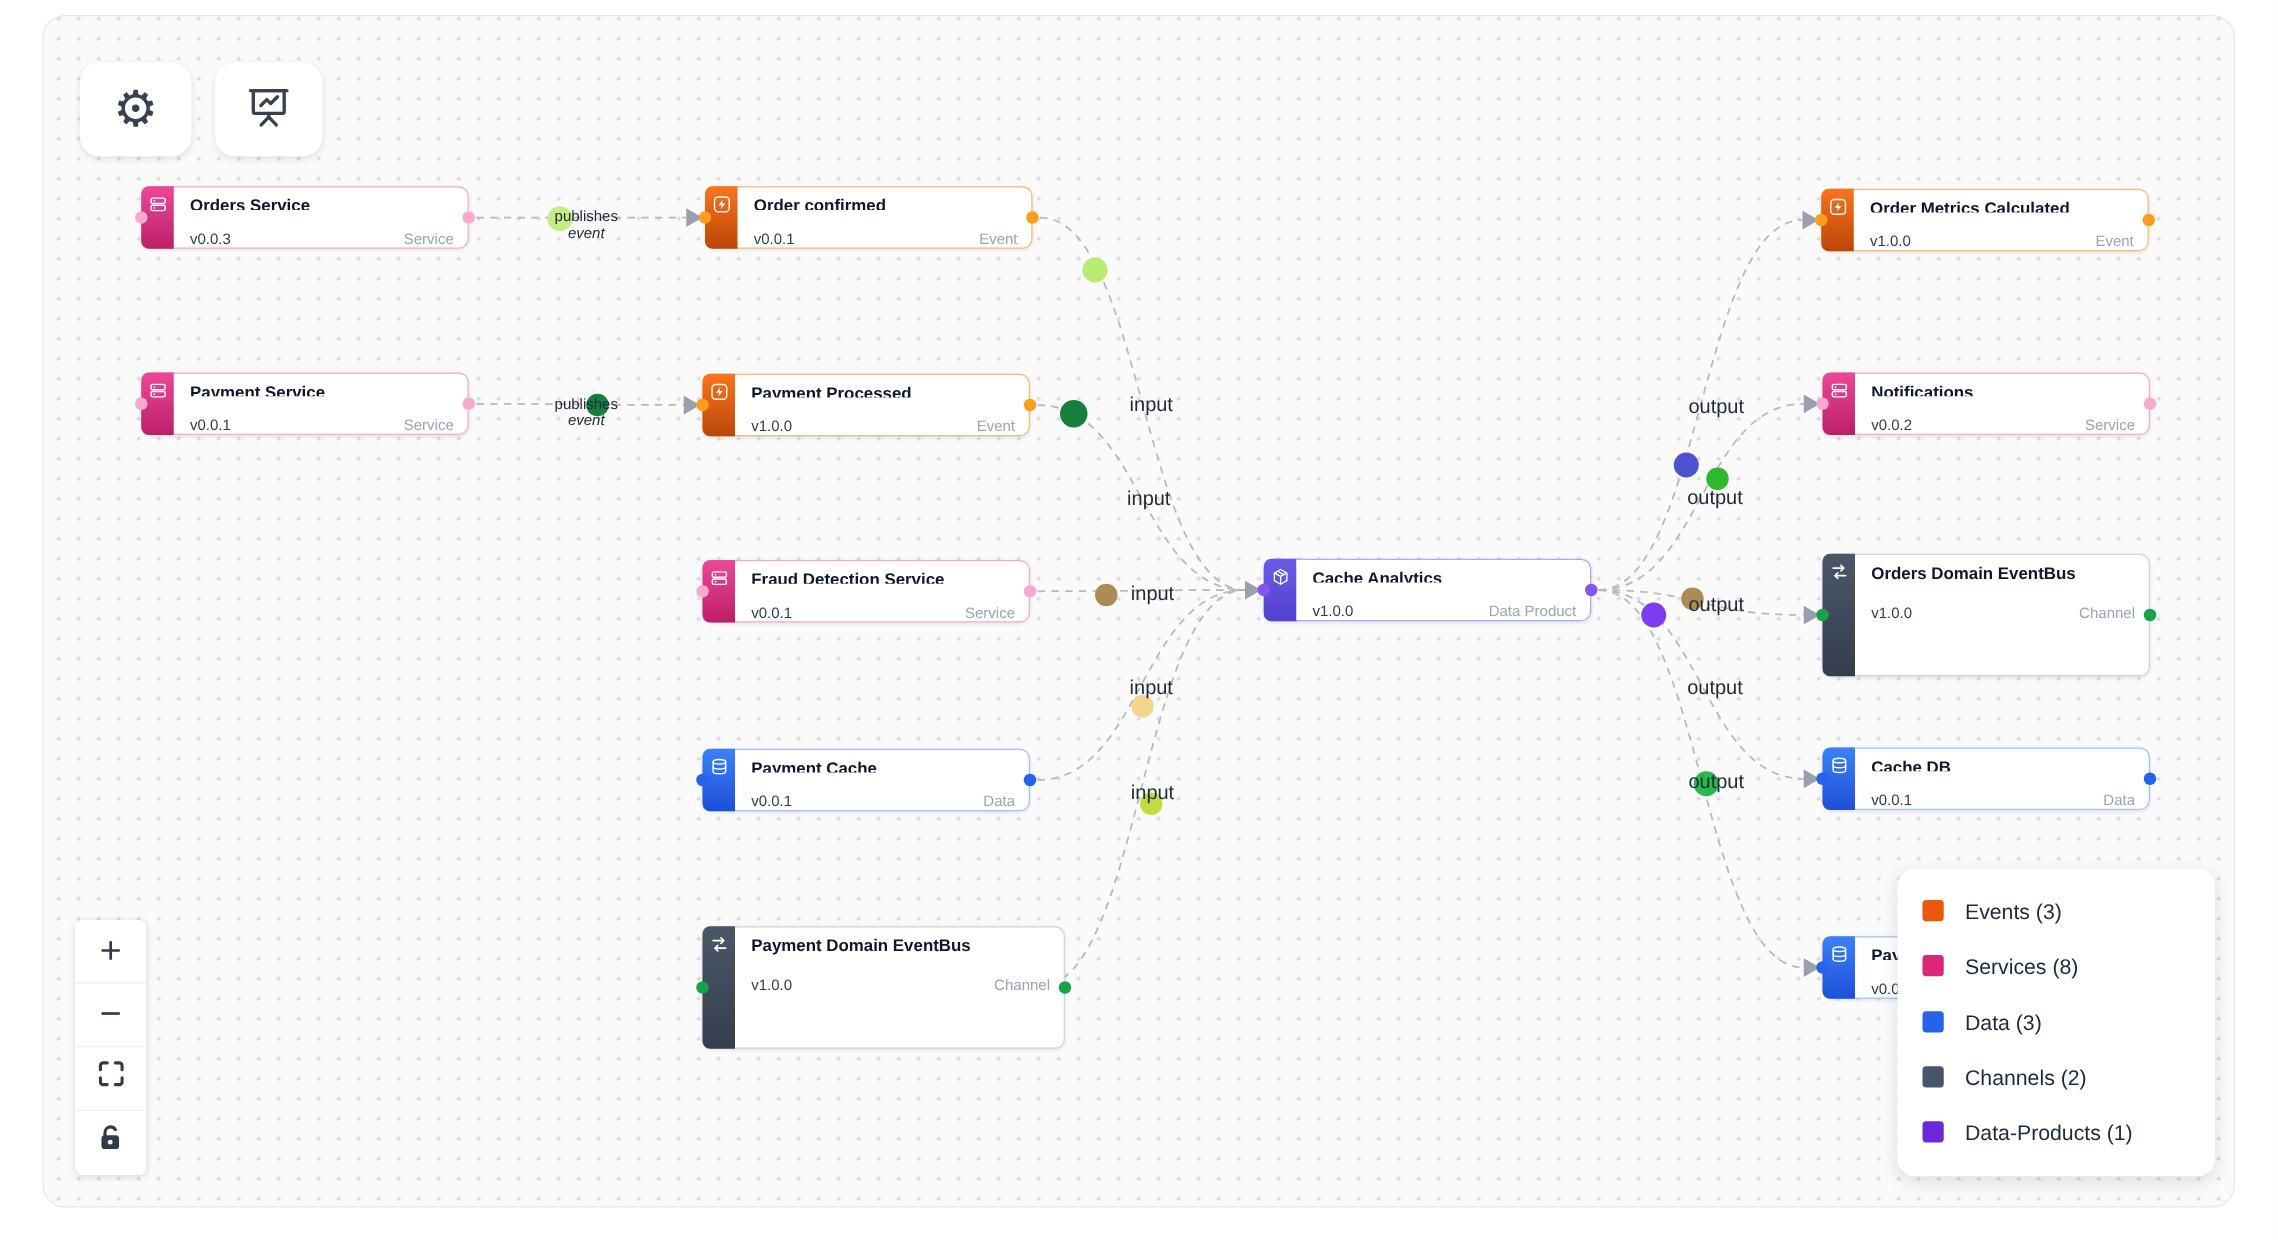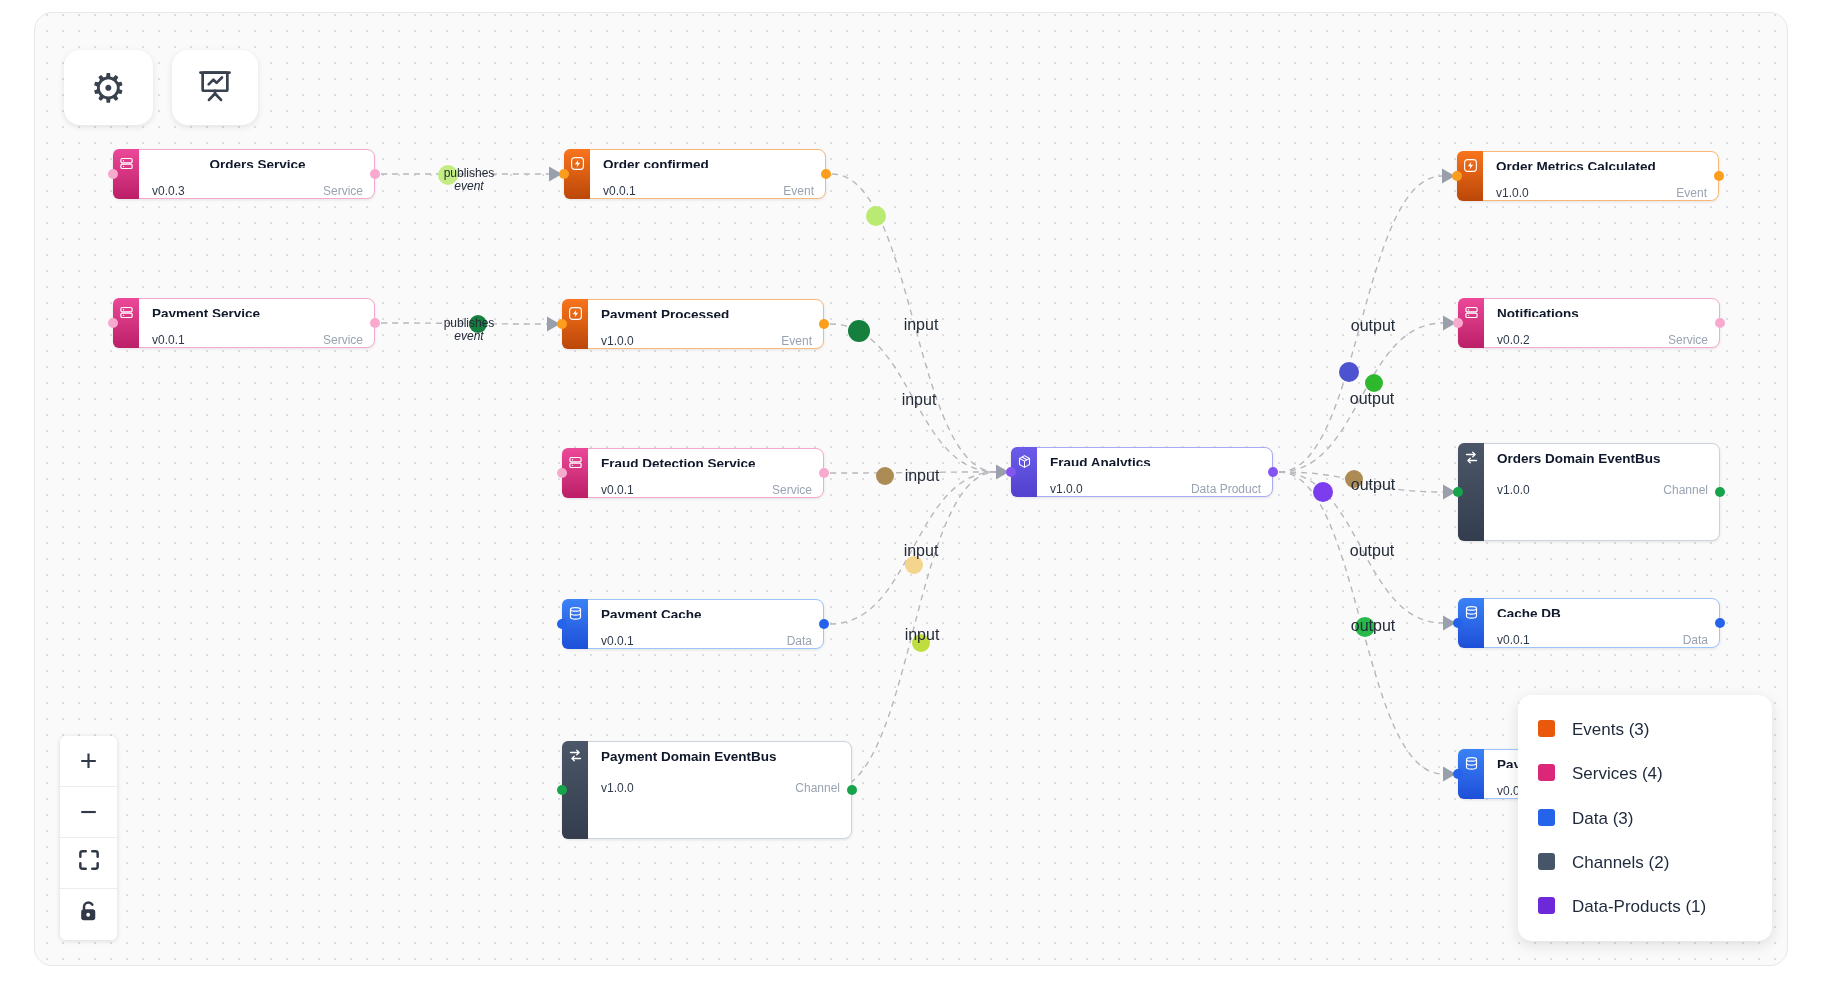--- a/index.html
+++ b/index.html
@@ -152,21 +152,21 @@
         <div class="edge-label" style="left: 921px; top: 634px;">input</div>
         <div class="edge-label" style="left: 1372px; top: 325px;">output</div>
         <div class="edge-label" style="left: 1371px; top: 398px;">output</div>
         <div class="edge-label" style="left: 1372px; top: 484px;">output</div>
         <div class="edge-label" style="left: 1371px; top: 550px;">output</div>
         <div class="edge-label" style="left: 1372px; top: 625px;">output</div>
         <div class="publish-label" style="left: 468px; top: 179px;"><span class="l1">publishes</span><span class="l2">event</span></div>
         <div class="publish-label" style="left: 468px; top: 329px;"><span class="l1">publishes</span><span class="l2">event</span></div>
       </div>
     <div id="nodes-layer">
-        <div class="node type-service" style="left: 112px; top: 148px; width: 262px; height: 50px; text-align: center;">
+        <div class="node type-service" style="left: 112px; top: 148px; width: 262px; height: 50px;">
           <span class="bar">
             <span class="nicon">
               <svg viewBox="0 0 24 24" fill="none" stroke="#fff" stroke-width="1.9">
                 <rect x="3" y="4" width="18" height="7" rx="2.2"></rect>
                 <rect x="3" y="13" width="18" height="7" rx="2.2"></rect>
                 <circle cx="7.2" cy="7.5" r="1.1" fill="#fff" stroke="none"></circle>
                 <circle cx="7.2" cy="16.5" r="1.1" fill="#fff" stroke="none"></circle>
               </svg>
             </span>
           </span>
@@ -306,21 +306,21 @@
             <span class="nicon">
               <svg viewBox="0 0 24 24" fill="none" stroke="#fff" stroke-width="1.7" stroke-linejoin="round">
                 <path d="M12 2.6l8 4.5v9.8l-8 4.5-8-4.5V7.1z"></path>
                 <path d="M4.3 7.1l7.7 4.3 7.7-4.3"></path>
                 <path d="M12 11.4v9.8"></path>
                 <path d="M8.1 4.8l7.8 4.4"></path>
               </svg>
             </span>
           </span>
           <span class="ncontent">
-            <span class="ntitle">Fraud Analytics</span>
+            <span class="ntitle">Cache Analytics</span>
             <span class="nmeta">
               <span class="nver">v1.0.0</span>
               <span class="ntype">Data Product</span>
             </span>
           </span>
           <span class="handle hl"></span>
           <span class="handle hr"></span>
         </div>
         <div class="node type-event" style="left: 1456px; top: 150px; width: 262px; height: 50px;">
           <span class="bar">
@@ -471,21 +471,21 @@
   </button>
 </div>
 
 <div class="legend" id="legend">
     <div class="legend-item">
       <span class="legend-swatch" style="background:#ea580c"></span>
       <span class="legend-label">Events (3)</span>
     </div>
     <div class="legend-item">
       <span class="legend-swatch" style="background:#db2777"></span>
-      <span class="legend-label">Services (4)</span>
+      <span class="legend-label">Services (8)</span>
     </div>
     <div class="legend-item">
       <span class="legend-swatch" style="background:#2563eb"></span>
       <span class="legend-label">Data (3)</span>
     </div>
     <div class="legend-item">
       <span class="legend-swatch" style="background:#475569"></span>
       <span class="legend-label">Channels (2)</span>
     </div>
     <div class="legend-item">

